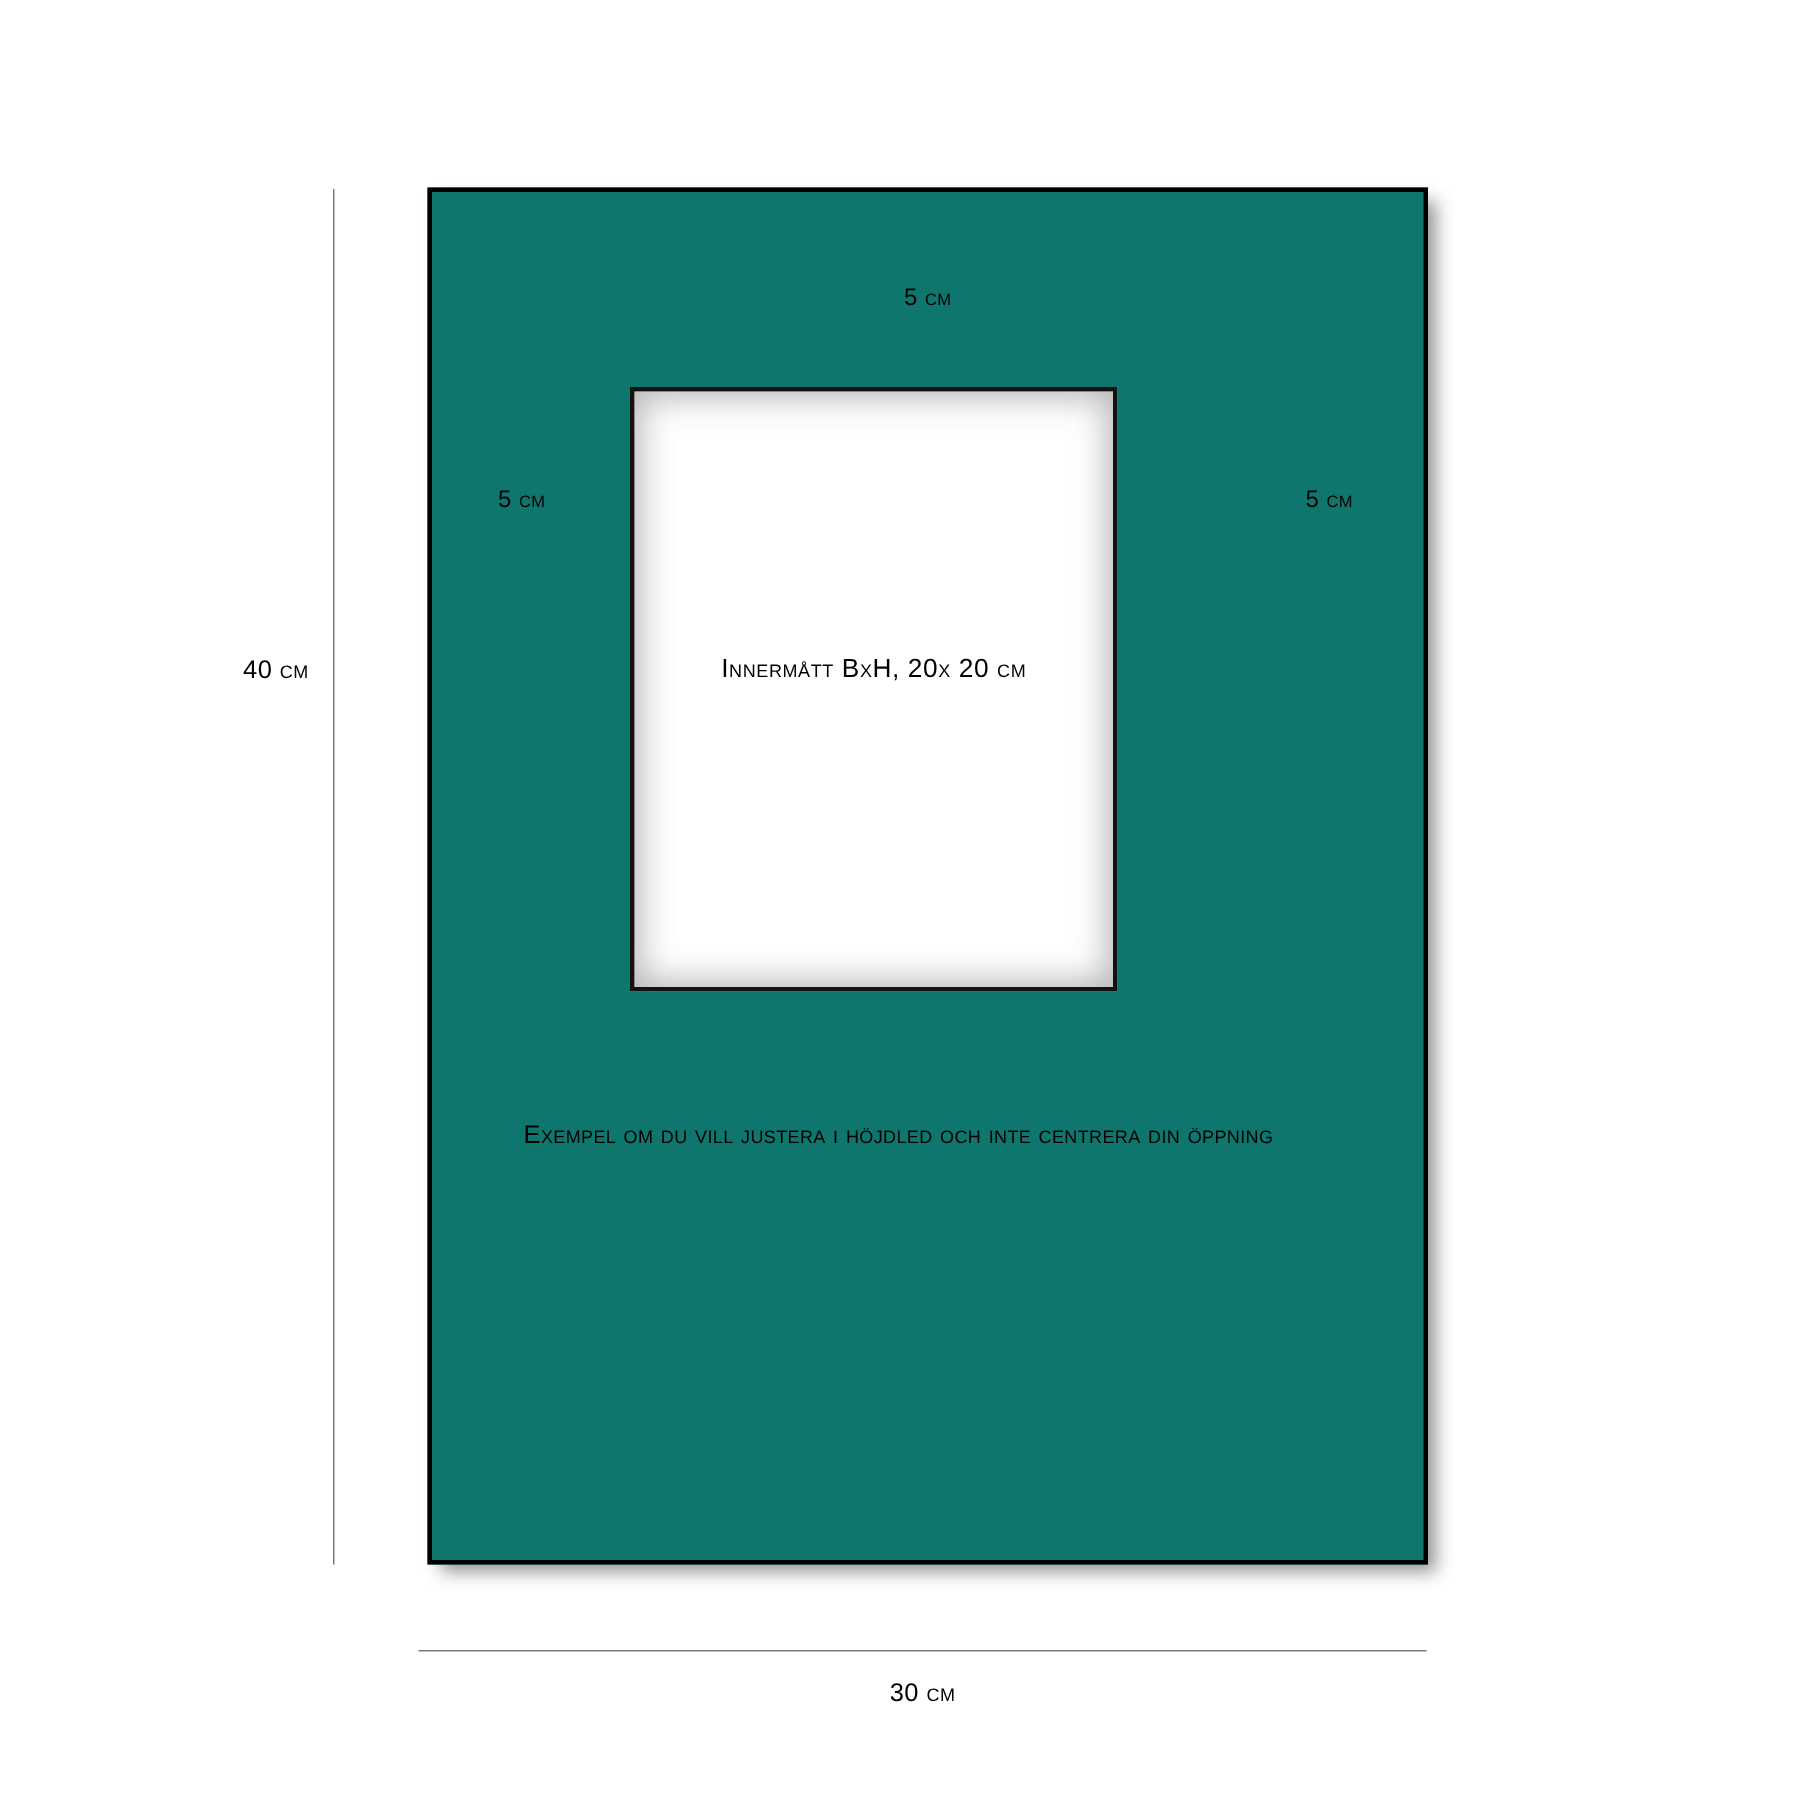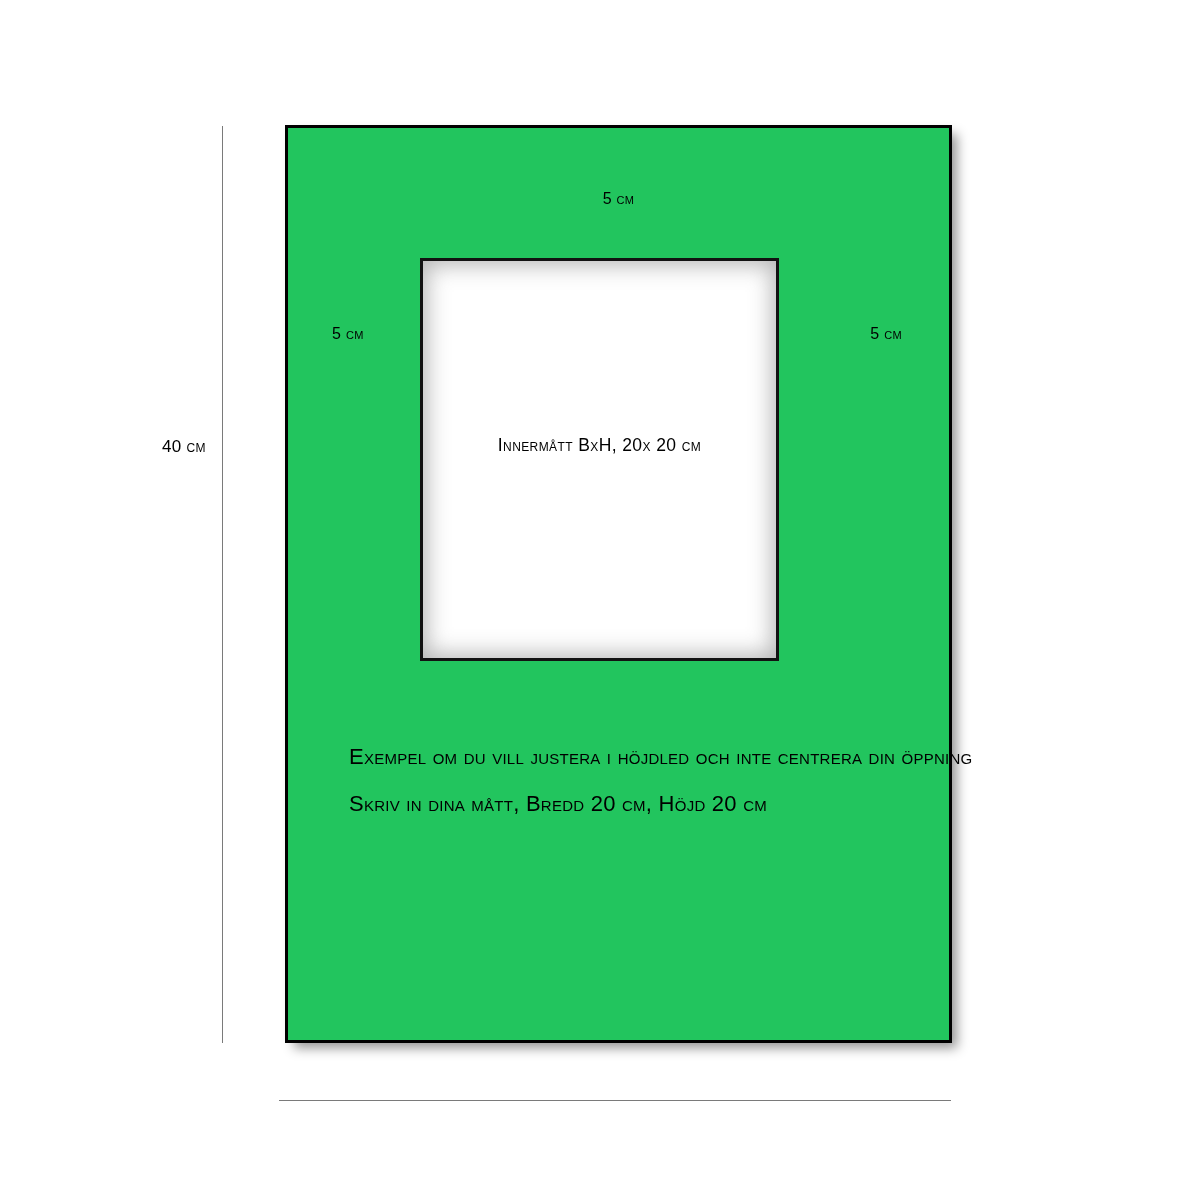--- a/index.html
+++ b/index.html
@@ -21,32 +21,32 @@
     background: #ffffff;
   }
 
   
   .mat-board {
     position: absolute;
     left: 285px;
     top: 125px;
     width: 667px;
     height: 918px;
-    background: #22c55e;
+    background: #0f766e;
     border: 3px solid #000000;
     box-sizing: border-box;
     box-shadow: 7px 7px 11px -2px rgba(0,0,0,0.42);
   }
 
   
   .mat-opening {
     position: absolute;
     left: 132px;
     top: 130px;
-    width: 359px;
+    width: 325px;
     height: 403px;
     box-sizing: border-box;
     border: 3px solid #121212;
     background: #ffffff;
     box-shadow: inset 0 0 22px 4px rgba(90,90,90,0.45);
   }
   .opening-label {
     position: absolute;
     left: 0;
     right: 0;
@@ -72,21 +72,21 @@
   .margin-right { right: 47px; top: 197px; }
 
   
   .notes {
     position: absolute;
     left: 61px;
     top: 617px;
     width: 580px;
   }
   .note-line {
-    font-size: 22px;
+    font-size: 17px;
     font-variant: small-caps;
     letter-spacing: 0.25px;
     line-height: 23px;
     white-space: nowrap;
   }
   .note-gap-lg { margin-top: 25px; }
   .note-gap-md { margin-top: 24px; }
 
   
   .dim-line-v {
@@ -128,36 +128,36 @@
 </style>
 </head>
 <body>
 
 <div id="stage">
 
   <div class="dim-line-v"></div>
   <div class="dim-label-v">40 cm</div>
 
   <div class="dim-line-h"></div>
+  <div class="dim-label-h">30 cm</div>
 
   <div class="mat-board">
 
     <div class="margin-label margin-top">5 cm</div>
 
     <div class="margin-label margin-left">5 cm</div>
 
     <div class="margin-label margin-right">5 cm</div>
 
     <div class="mat-opening">
       <div class="opening-label">Innermått BxH, 20x 20 cm</div>
     </div>
 
     <div class="notes">
       <div class="note-line">Exempel om du vill justera i höjdled och inte centrera din öppning</div>
 
 
 
-      <div class="note-line note-gap-md">Skriv in dina mått, Bredd 20 cm, Höjd 20 cm</div>
 
     </div>
 
   </div>
 </div>
 
 </body></html>

